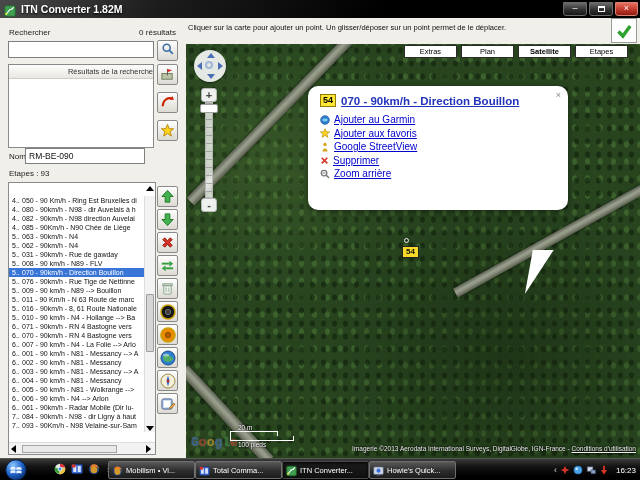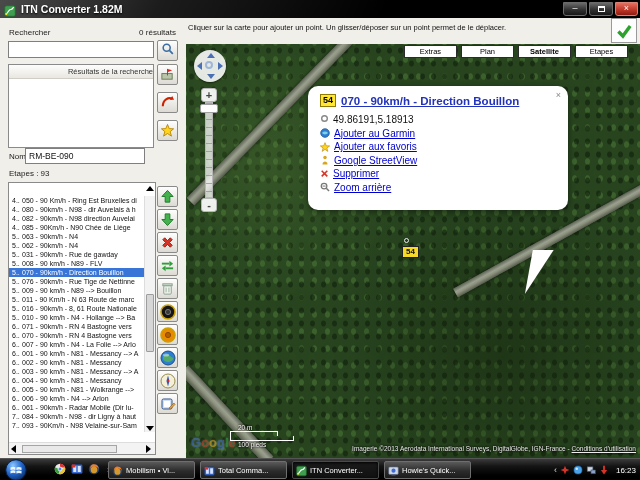--- a/index.html
+++ b/index.html
@@ -93,35 +93,35 @@
   .bclose{position:absolute;right:7px;top:4px;font-size:9px;color:#888;}
   .bline{display:flex;align-items:center;gap:4px;height:13.5px;font-size:10px;}
   .bline .lbl{color:#0000cc;text-decoration:underline;}
   .bline.coords .lbl{color:#111;text-decoration:none;}
   
   .marker{position:absolute;left:216px;top:202px;width:17px;height:12px;background:#f7d927;border:1px solid #222;
     color:#111;font-size:8px;font-weight:bold;text-align:center;line-height:10px;}
   .markdot{position:absolute;left:218px;top:194px;width:5px;height:5px;border:1px solid #eee;border-radius:50%;background:rgba(40,40,40,.5);}
   
   .gshadow{text-shadow:0 0 2px #000,0 0 2px #000;}
-  .glogo{position:absolute;left:5px;bottom:8px;font-size:13px;font-weight:bold;opacity:.6;letter-spacing:0;}
+  .glogo{position:absolute;left:5px;bottom:8px;font-size:13px;font-weight:bold;opacity:.6;letter-spacing:0;font-family:Liberation Mono, monospace;}
   .scale{position:absolute;left:44px;bottom:10px;color:#fff;font-size:6.5px;}
   .sbar{height:5px;border:1px solid #fff;border-bottom:none;}
   .sbar.ft{border-bottom:1px solid #fff;border-top:none;}
   .attrib{position:absolute;right:4px;bottom:6px;font-size:6.5px;color:#eee;}
   .attrib .link{text-decoration:underline;}
 
   
   .taskbar{position:absolute;left:0;top:458px;width:640px;height:22px;
     background:linear-gradient(#3a3a3a,#141414 35%,#000 80%);border-top:1px solid #555;}
   .orb{position:absolute;left:5px;top:0px;width:22px;height:22px;}
   .qlaunch{position:absolute;left:54px;top:4px;display:flex;gap:4px;align-items:center;}
   .qlaunch .qi{width:13px;height:13px;}
   .chev{color:#ddd;font-size:9px;margin-left:2px;}
-  .taskbtns{position:absolute;left:108px;top:2px;display:flex;gap:5px;}
+  .taskbtns{position:absolute;left:108px;top:2px;display:flex;}
   .taskbtn{width:87px;height:18px;border:1px solid #6e6e6e;border-radius:2px;
     background:linear-gradient(#5a5a5a,#2c2c2c 55%,#1c1c1c);display:flex;align-items:center;gap:3px;
     padding:0 3px;color:#fff;font-size:7.5px;white-space:nowrap;overflow:hidden;}
   .taskbtn.active{background:linear-gradient(#1b1b1b,#101010);border-color:#4a4a4a;box-shadow:inset 0 1px 3px #000;}
   .taskbtn .ti{width:11px;height:11px;flex:0 0 11px;}
   .tray{position:absolute;right:4px;top:0;height:22px;display:flex;align-items:center;gap:3px;}
   .tray .tri-ic{width:10px;height:10px;}
   .clock{color:#fff;font-size:8px;margin-left:4px;}
 </style>
 </head>
@@ -430,26 +430,20 @@
     <div class="marker">54</div>
 
     <div class="bubble">
       <div class="tail"></div>
       <div class="bclose">×</div>
       <div class="btitle">
         <span class="badge">54</span>
         <span class="btext">070 - 90km/h - Direction Bouillon</span>
       </div>
       <div style="height:6px;"></div>
-      <div class="bline coords">
-        <span class="ic"><svg width="9" height="9" viewBox="0 0 16 16">
-              <circle cx="8" cy="8" r="5" fill="none" stroke="#888" stroke-width="2.5"></circle>
-            </svg></span>
-        <span class="lbl">49.86191,5.18913</span>
-      </div>
       <div id="bubble-links">
           <div class="bline">
             <span style="display: inline-flex;">
               <svg width="10" height="10" viewBox="0 0 16 16">
                 <circle cx="8" cy="8" r="7" fill="#2d7dd2" stroke="#1c4f87"></circle>
                 <path d="M3 8 C6 5,10 5,13 8 C10 11,6 11,3 8 Z" fill="#7ed0e8"></path>
               </svg>
             </span>
             <span class="lbl">Ajouter au Garmin</span>
           </div>

